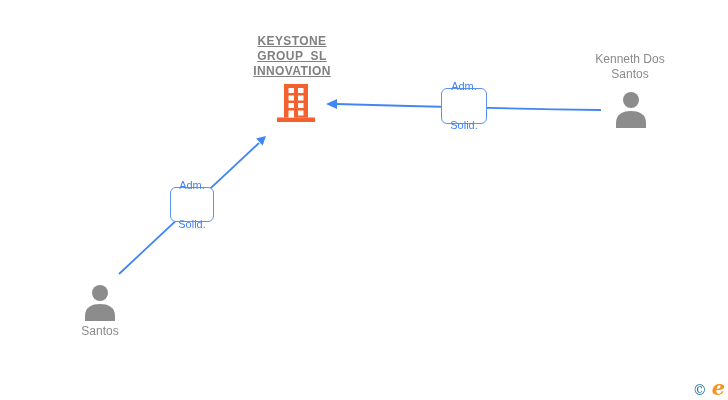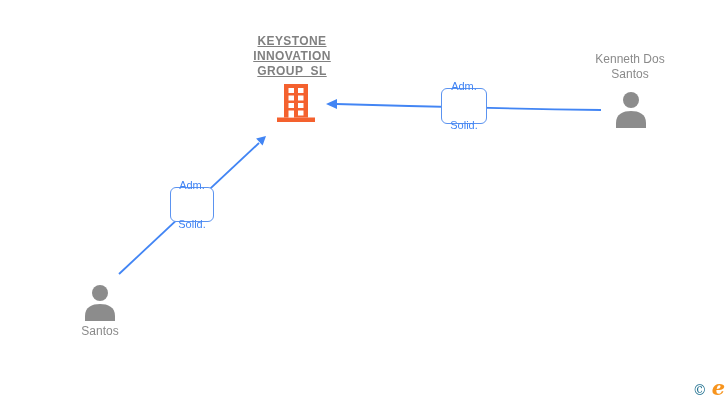--- a/index.html
+++ b/index.html
@@ -89,22 +89,22 @@
   </g>
 
   <g>
     <path d="M 119 274 L 259 143" fill="none" stroke="var(--accent)" stroke-width="1.8"></path>
     <polygon points="266,136 262.6,145.6 256.1,138.6" fill="var(--accent)"></polygon>
   </g>
 </svg>
 
 <div class="abs node-label company-label" style="left:212px;top:34px;width:160px;">
   <div>KEYSTONE</div>
+  <div>GROUP  SL</div>
   <div>INNOVATION</div>
-  <div>GROUP  SL</div>
 </div>
 <div class="abs icon-btn" style="left:274px;top:84px;width:44px;height:40px;">
   <svg width="44" height="40" viewBox="0 0 44 40">
     <rect x="3" y="33.5" width="38" height="4.5" fill="var(--building)"></rect>
     <rect x="10" y="0" width="24" height="33.5" fill="var(--building)"></rect>
     <g fill="#ffffff">
       <rect x="14.5" y="4" width="5.5" height="5"></rect>
       <rect x="24" y="4" width="5.5" height="5"></rect>
       <rect x="14.5" y="11.5" width="5.5" height="5"></rect>
       <rect x="24" y="11.5" width="5.5" height="5"></rect>

